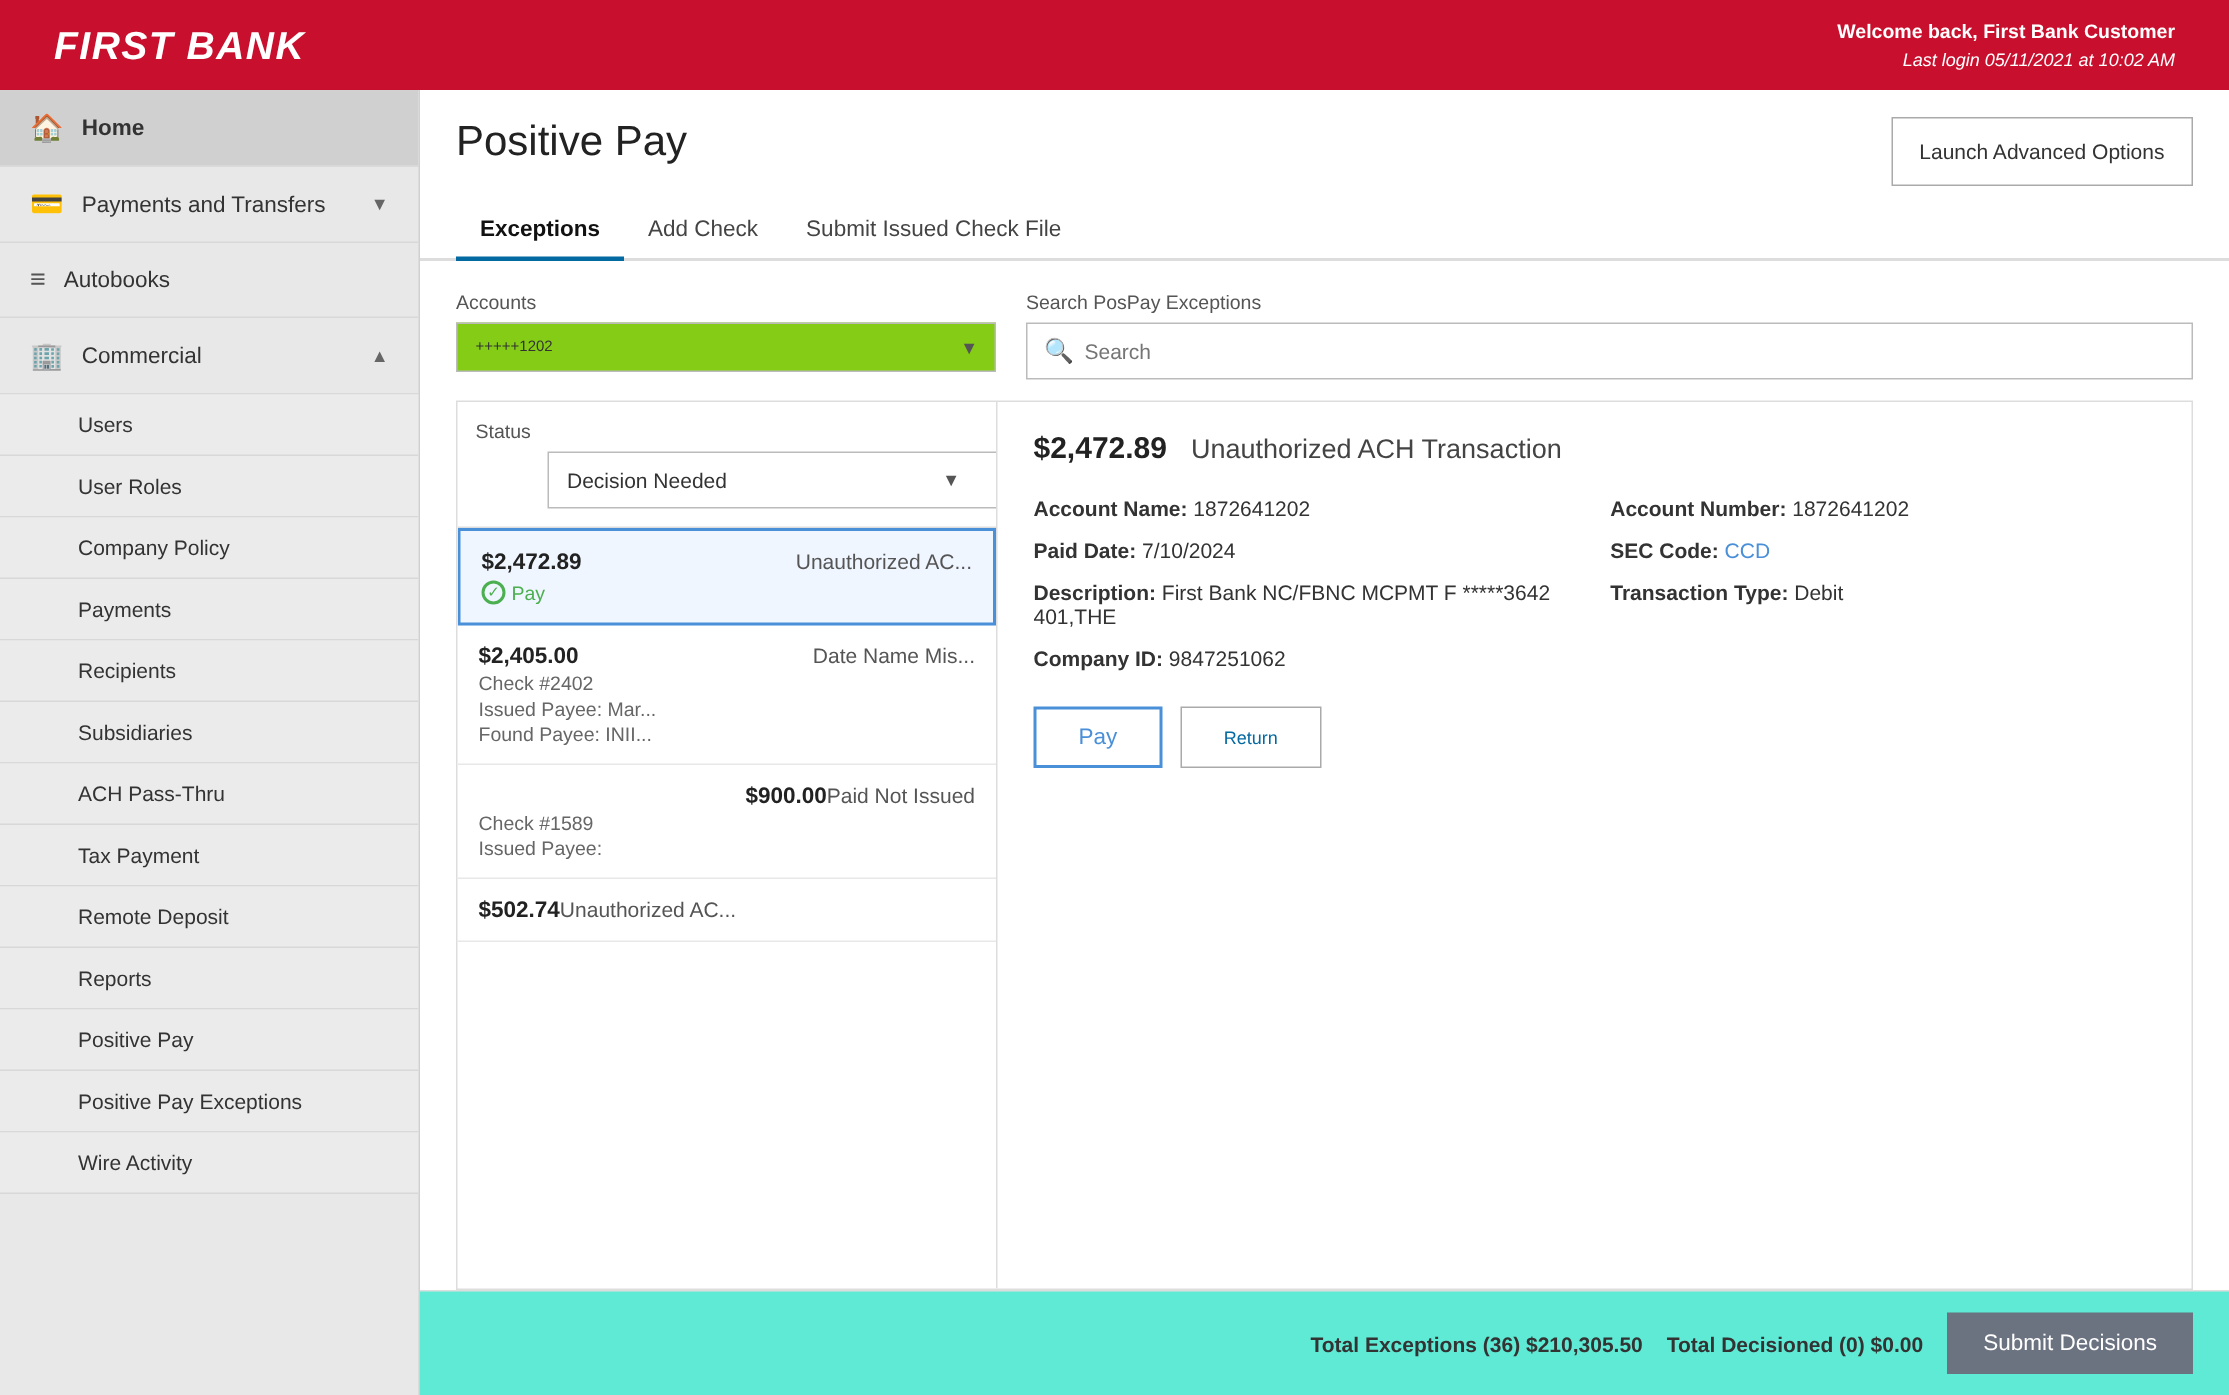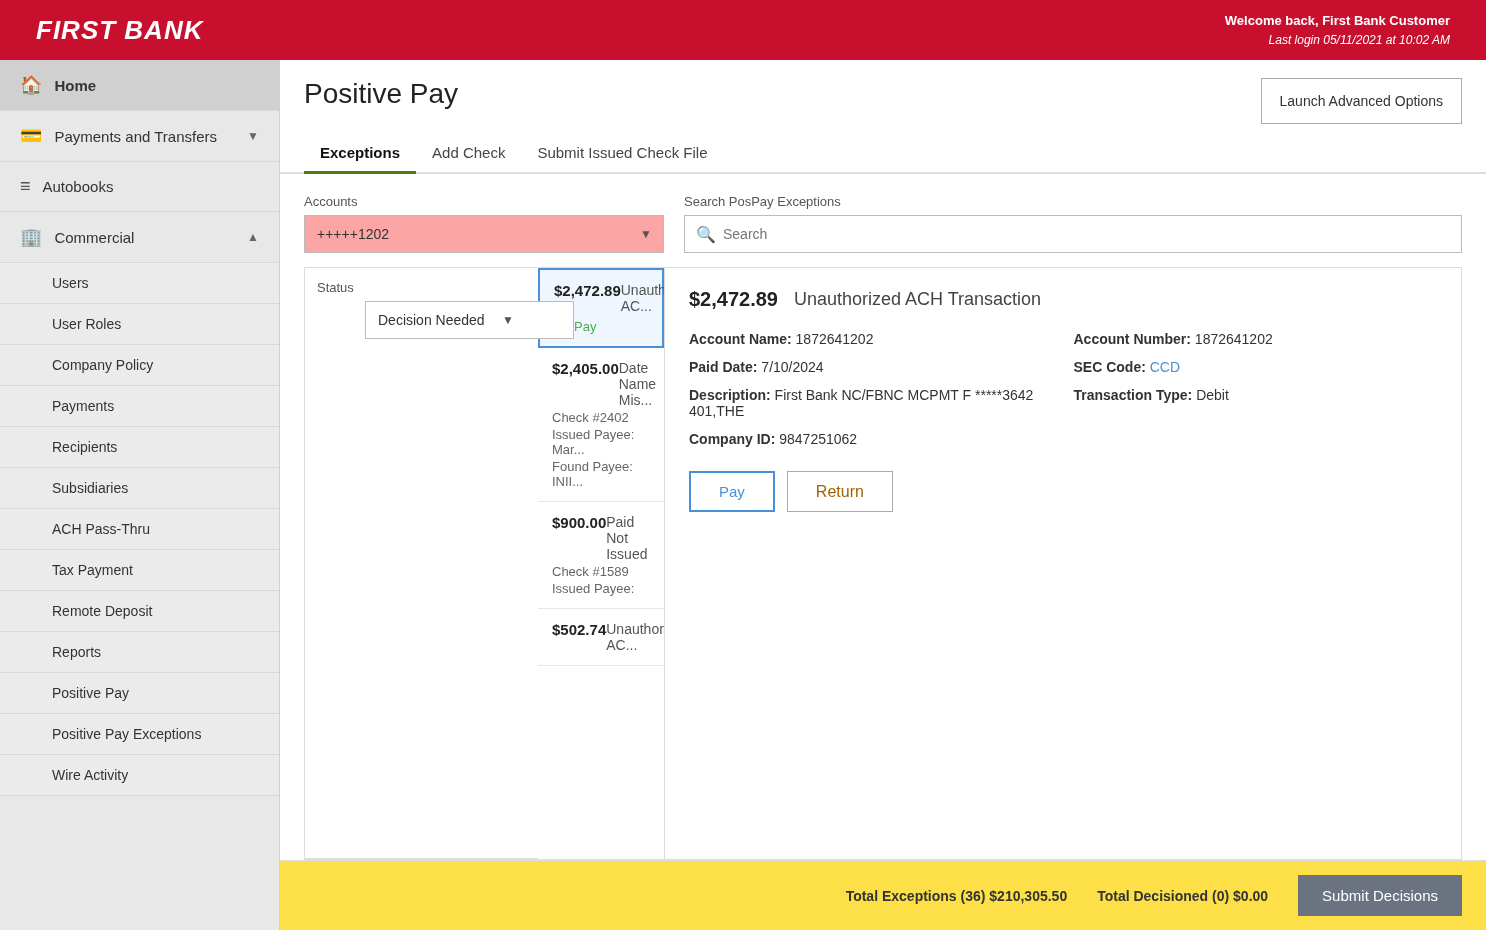--- a/index.html
+++ b/index.html
@@ -112,21 +112,21 @@
     }
     .tab-item {
       padding: 10px 16px;
       cursor: pointer;
       font-size: 15px;
       color: #444;
       border-bottom: 3px solid transparent;
       margin-bottom: -2px;
     }
     .tab-item.active {
-      border-bottom: 3px solid #4d7c0f;
+      border-bottom: 3px solid #0369a1;
       font-weight: 600;
       color: #111;
     }
 
     
     .content-area {
       flex: 1;
       display: flex;
       flex-direction: column;
       overflow: hidden;
@@ -148,22 +148,22 @@
     }
 
     .accounts-select-wrapper {
       position: relative;
       flex: 0 0 360px;
     }
     .accounts-select {
       width: 100%;
       border: 1px solid #bbb;
       padding: 10px 40px 10px 12px;
-      font-size: 14px;
-      background: #fca5a5;
+      font-size: 10px;
+      background: #84cc16;
       appearance: none;
       cursor: pointer;
       color: #333;
     }
     .select-chevron {
       position: absolute;
       right: 12px;
       top: 50%;
       transform: translateY(-50%);
       pointer-events: none;
@@ -201,21 +201,21 @@
       overflow: hidden;
       border: 1px solid #ddd;
     }
 
     
     .left-panel {
       width: 360px;
       flex-shrink: 0;
       border-right: 1px solid #ddd;
       display: flex;
-      flex-direction: row;
+      flex-direction: column;
       overflow: hidden;
     }
 
     .status-section {
       padding: 12px;
       border-bottom: 1px solid #ddd;
     }
     .status-label {
       font-size: 13px;
       color: #555;
@@ -340,34 +340,34 @@
       background: white;
       color: #4a90d9;
       font-size: 15px;
       cursor: pointer;
       font-weight: 500;
     }
     .btn-return {
       padding: 10px 28px;
       border: 1px solid #aaa;
       background: white;
-      color: #a16207;
-      font-size: 16px;
+      color: #0369a1;
+      font-size: 12px;
       cursor: pointer;
     }
 
     
     .footer-bar {
-      background: #fde047;
+      background: #5eead4;
       border-top: 1px solid #ddd;
       padding: 14px 24px;
       display: flex;
       align-items: center;
       justify-content: flex-end;
-      gap: 30px;
+      gap: 16px;
       flex-shrink: 0;
     }
     .footer-stat {
       font-size: 14px;
       color: #333;
     }
     .footer-stat span { font-weight: 700; }
     .submit-btn {
       background: #6b7280;
       color: white;

